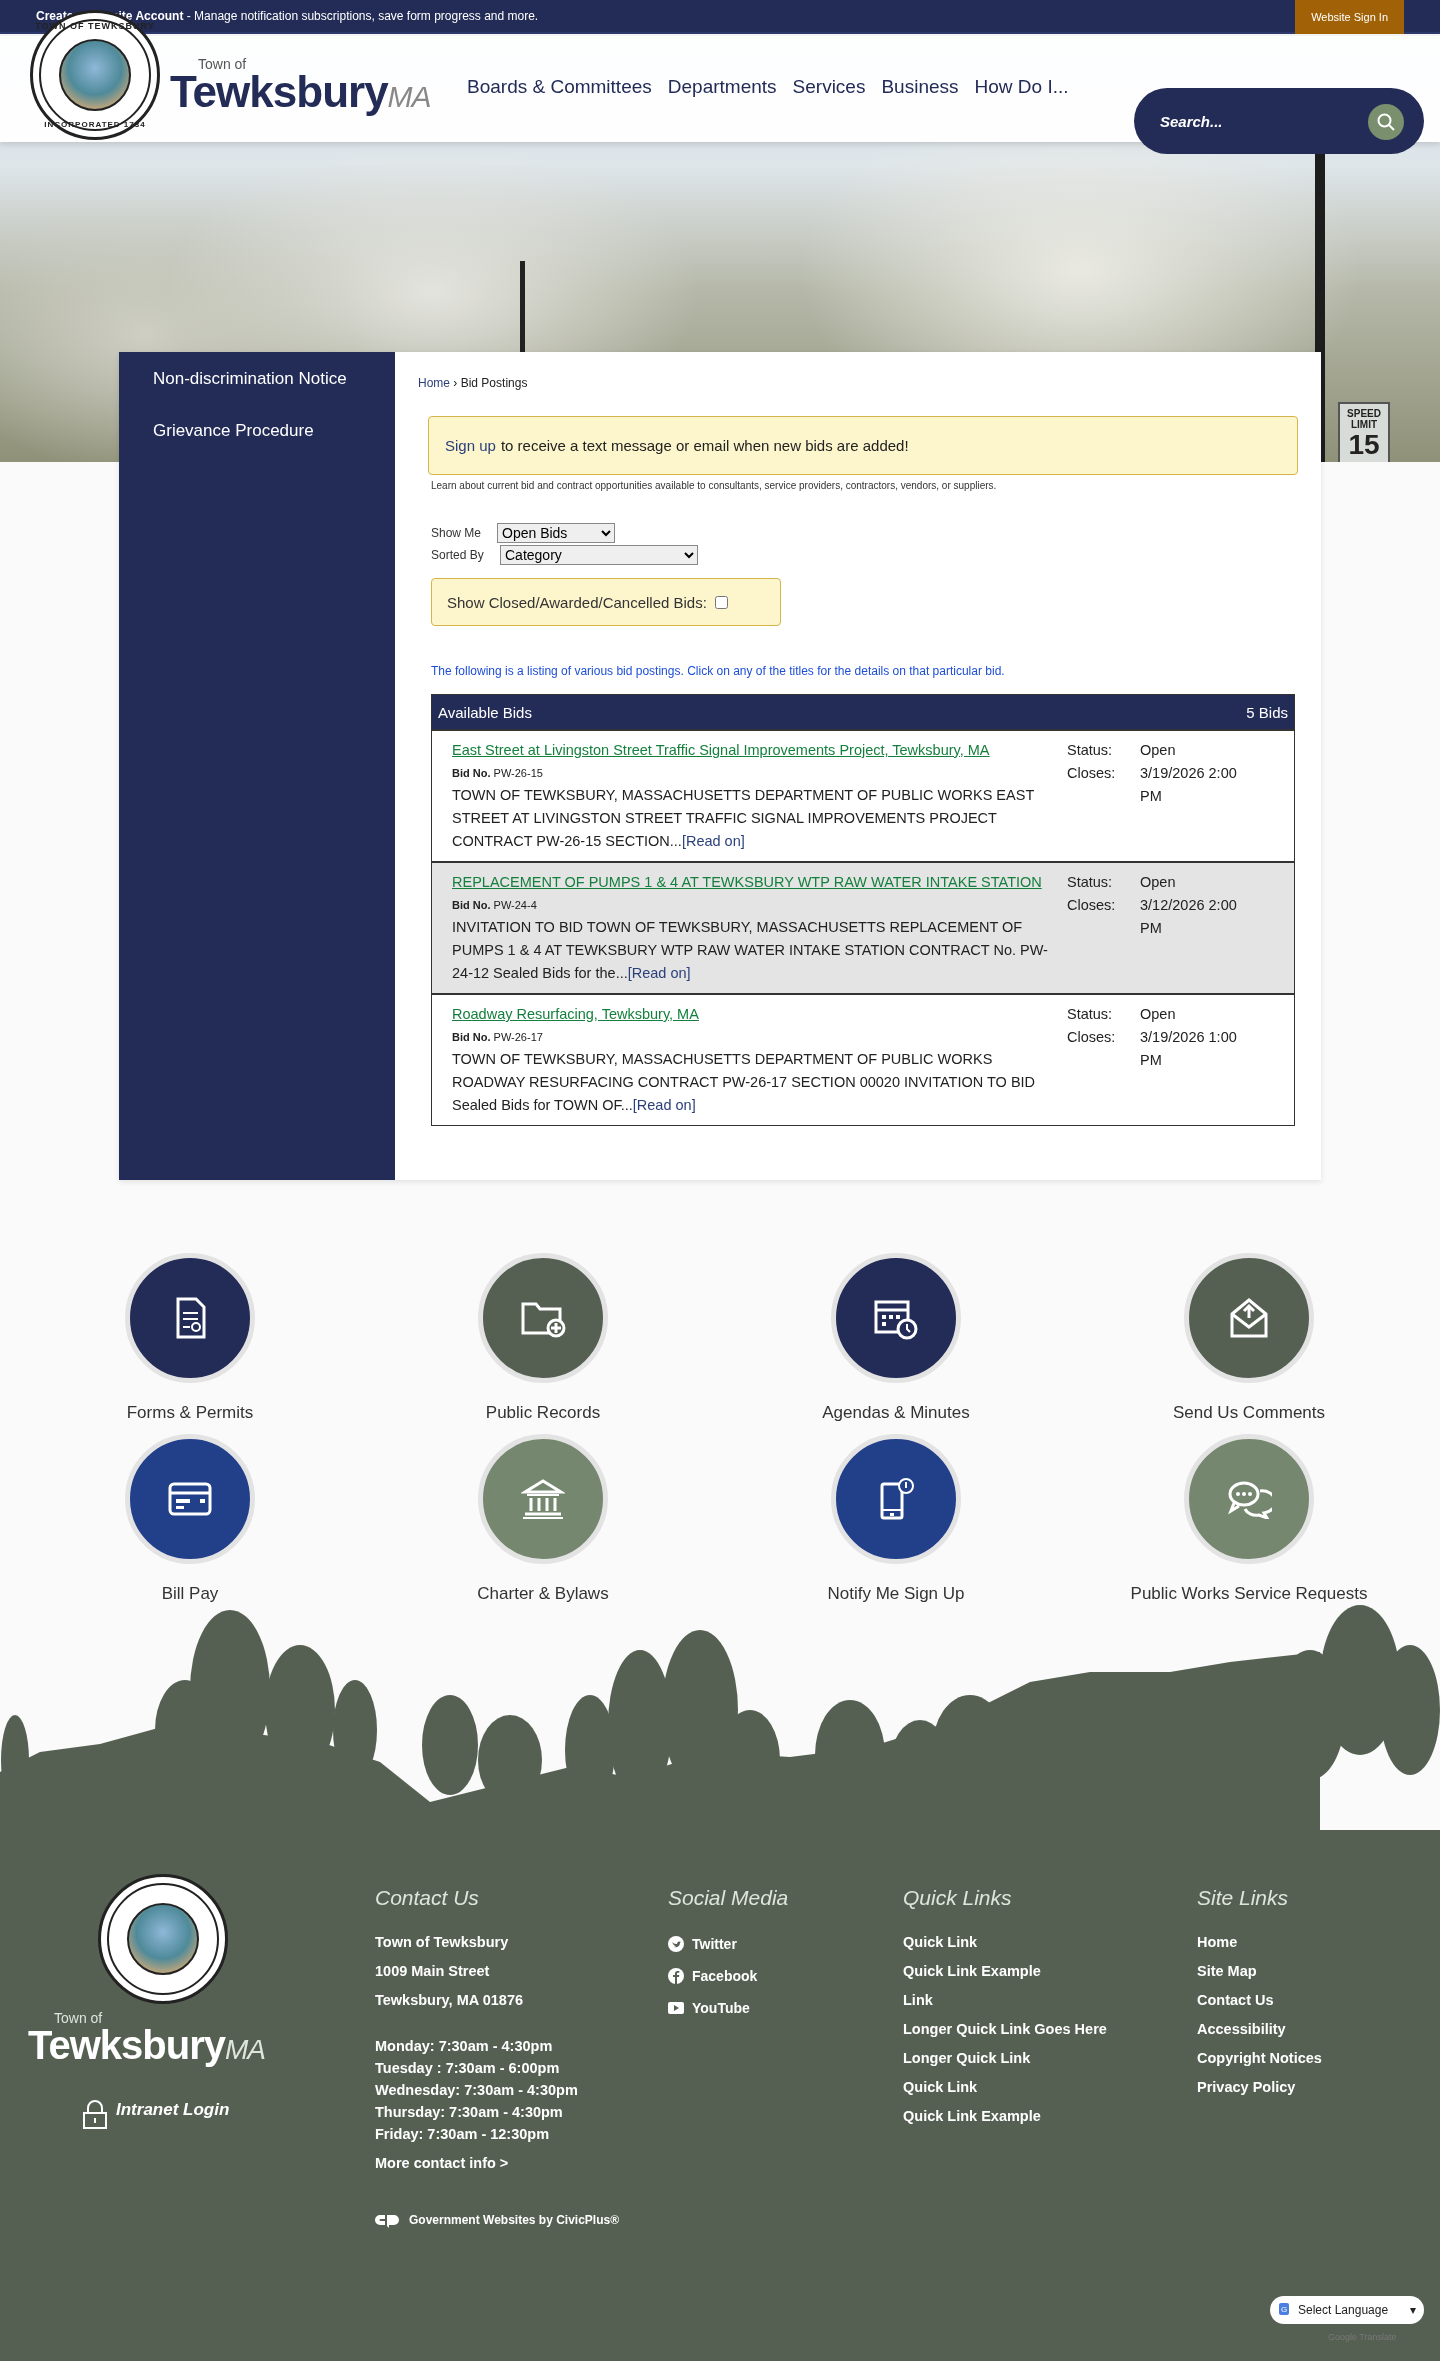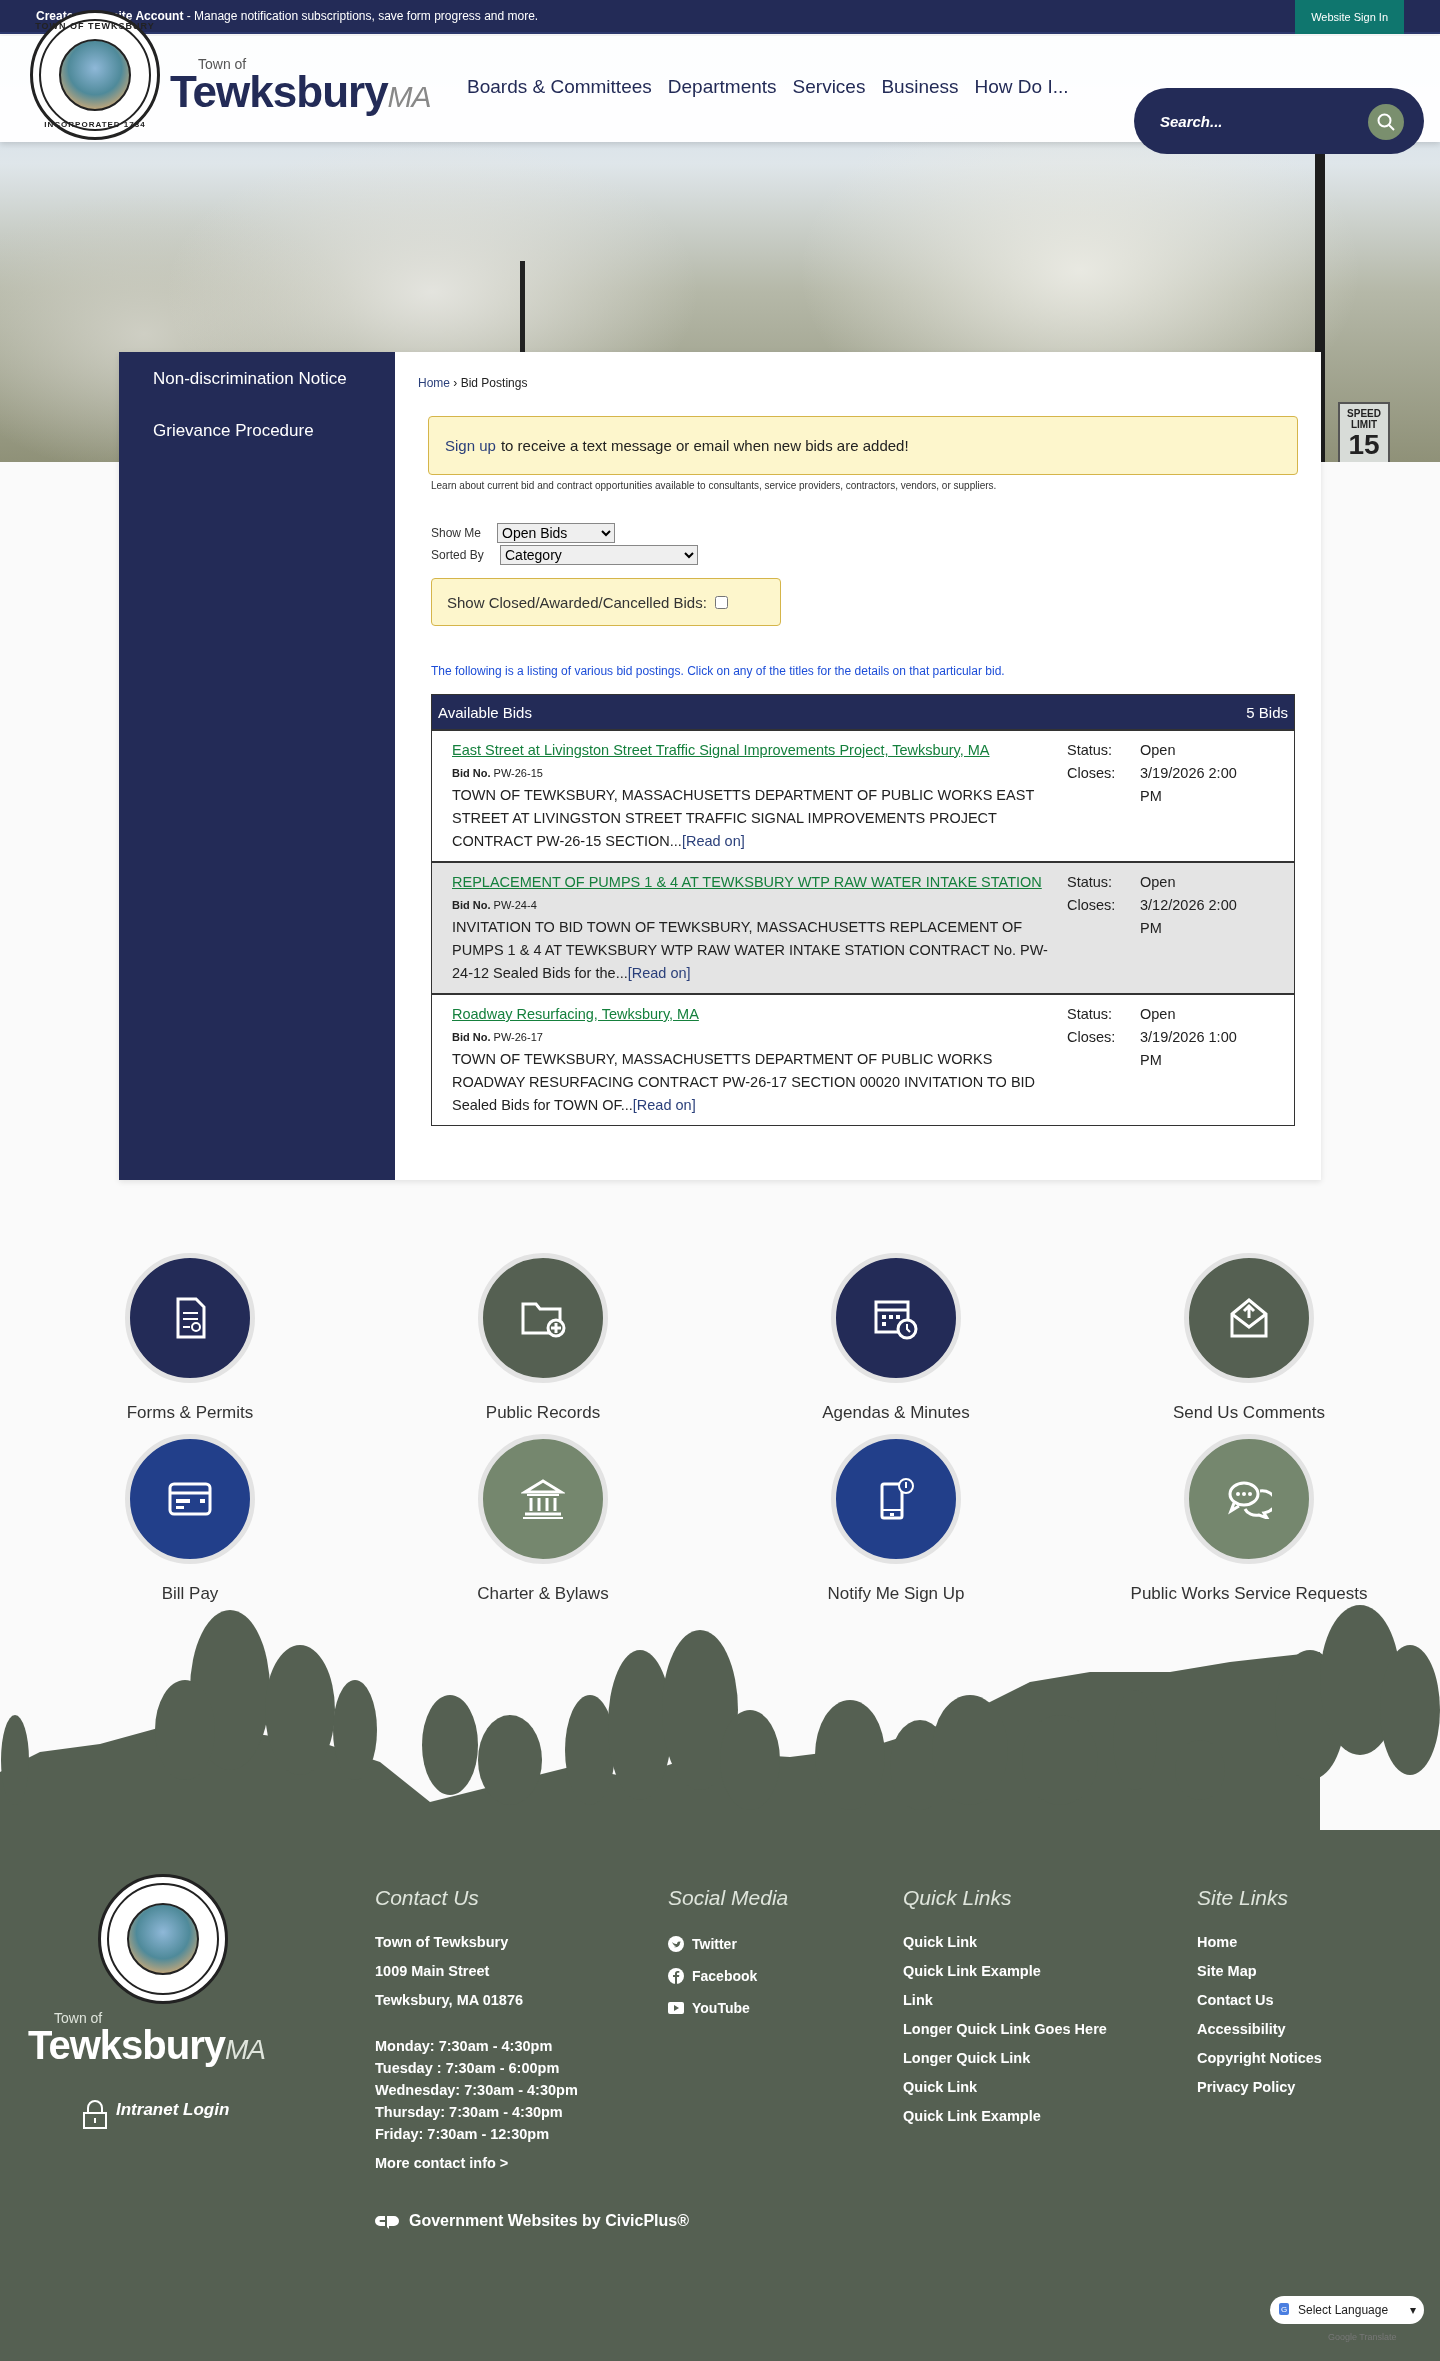--- a/index.html
+++ b/index.html
@@ -3,21 +3,21 @@
 <meta charset="utf-8">
 <style>
   * { box-sizing: border-box; margin: 0; padding: 0; }
   html, body { width: 1440px; }
   body { font-family: "Liberation Sans", sans-serif; background: #fafafa; color: #222; position: relative; height: 2361px; overflow: hidden; }
   a { color: inherit; }
 
   
   .topbar { position: absolute; left: 0; top: 0; width: 1440px; height: 34px; background: #232b57; color: #fff; font-size: 12px; display: flex; align-items: center; padding-left: 36px; border-bottom: 2px solid #2e3a6e; }
   .topbar b { font-weight: bold; }
-  .signin { position: absolute; right: 36px; top: 0; height: 34px; padding: 0 16px; background: #0f766e; display: flex; align-items: center; font-size: 11px; }
+  .signin { position: absolute; right: 36px; top: 0; height: 34px; padding: 0 16px; background: #a16207; display: flex; align-items: center; font-size: 11px; }
 
   
   .hero { position: absolute; left: 0; top: 36px; width: 1440px; height: 426px; overflow: hidden;
     background:
       radial-gradient(ellipse 380px 220px at 30% 60%, rgba(230,230,225,0.95), rgba(200,200,190,0) 70%),
       radial-gradient(ellipse 400px 260px at 75% 55%, rgba(235,235,228,0.95), rgba(200,200,190,0) 70%),
       radial-gradient(ellipse 300px 200px at 10% 70%, rgba(210,210,200,0.9), rgba(180,180,170,0) 70%),
       linear-gradient(180deg, #c9d8e8 0%, #dfe6ea 30%, #b5b8a8 60%, #8f9178 100%); }
   .hero .pole { position: absolute; left: 520px; top: 225px; width: 5px; height: 200px; background: #222; }
   .hero .pole2 { position: absolute; left: 1315px; top: 100px; width: 10px; height: 330px; background: #1d1d1d; }
@@ -88,21 +88,21 @@
   .fbrand { position: absolute; left: 28px; top: 180px; }
   .fbrand .townof { font-size: 14px; color: #dfe5dc; margin-left: 26px; }
   .fbrand .name { font-size: 40px; font-weight: bold; color: #fff; letter-spacing: -1px; line-height: 38px; }
   .fbrand .ma { font-size: 28px; color: #dfe5dc; font-style: italic; font-weight: normal; }
   .intranet { position: absolute; left: 82px; top: 270px; display: flex; align-items: flex-start; gap: 8px; font-size: 17px; font-style: italic; font-weight: bold; }
   .fcol { position: absolute; top: 56px; }
   .fcol h3 { font-size: 21px; font-style: italic; font-weight: normal; color: #dfe5dc; margin-bottom: 18px; }
   .fcol .l { font-size: 14.5px; font-weight: bold; line-height: 29px; display: block; color: #fff; text-decoration: none; }
   .fcol .h { font-size: 14.5px; font-weight: bold; line-height: 22px; display: block; }
   .social { display: flex; align-items: center; gap: 8px; font-size: 14px; font-weight: bold; line-height: 32px; }
-  .civic { position: absolute; left: 375px; top: 382px; display: flex; align-items: center; gap: 10px; font-size: 16px; font-weight: bold; }
+  .civic { position: absolute; left: 375px; top: 382px; display: flex; align-items: center; gap: 10px; font-size: 12px; font-weight: bold; }
   .lang { position: absolute; left: 1270px; top: 2296px; width: 154px; height: 28px; background: #fff; border-radius: 14px; display: flex; align-items: center; padding: 0 8px; font-size: 12px; color: #222; gap: 4px; }
   .gtrans { position: absolute; left: 1328px; top: 2332px; font-size: 9px; color: #777; }
 </style>
 </head>
 <body>
 
 <div class="topbar">
   <span><b>Create a Website Account</b><span> - Manage notification subscriptions, save form progress and more.</span></span>
   <div class="signin">Website Sign In</div>
 </div>

